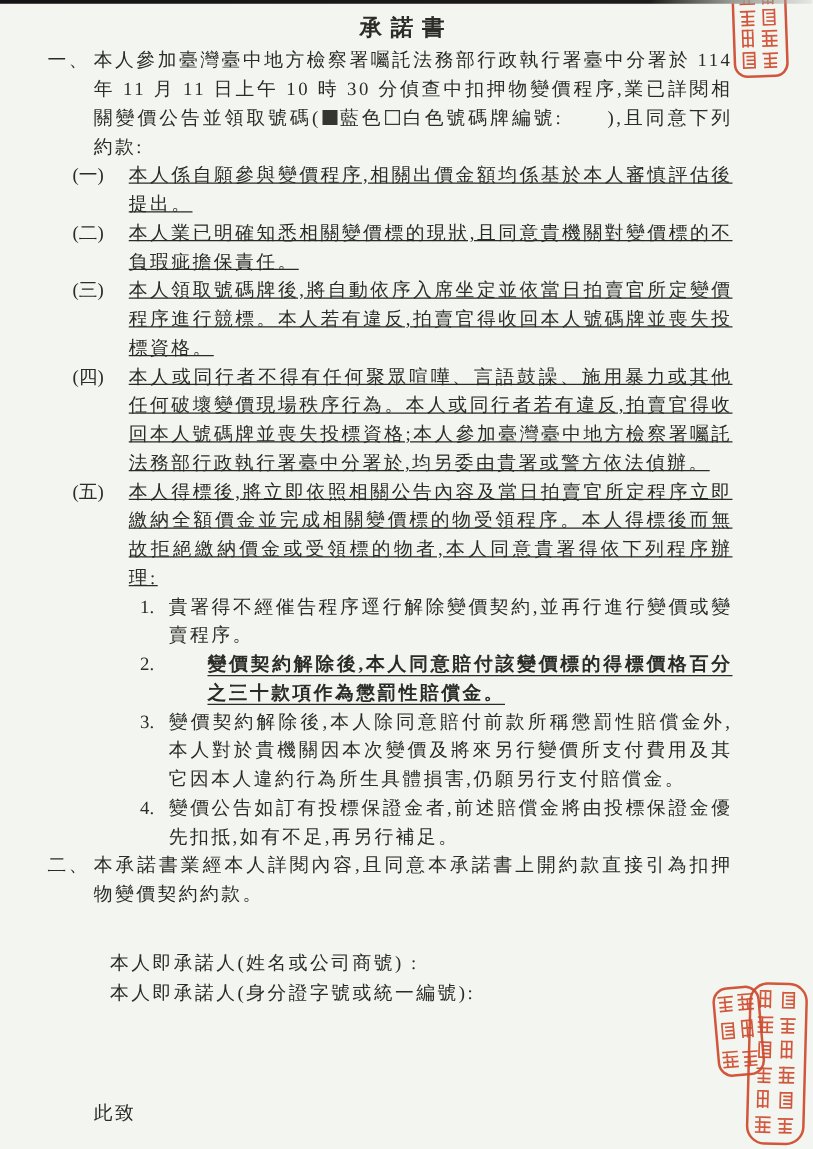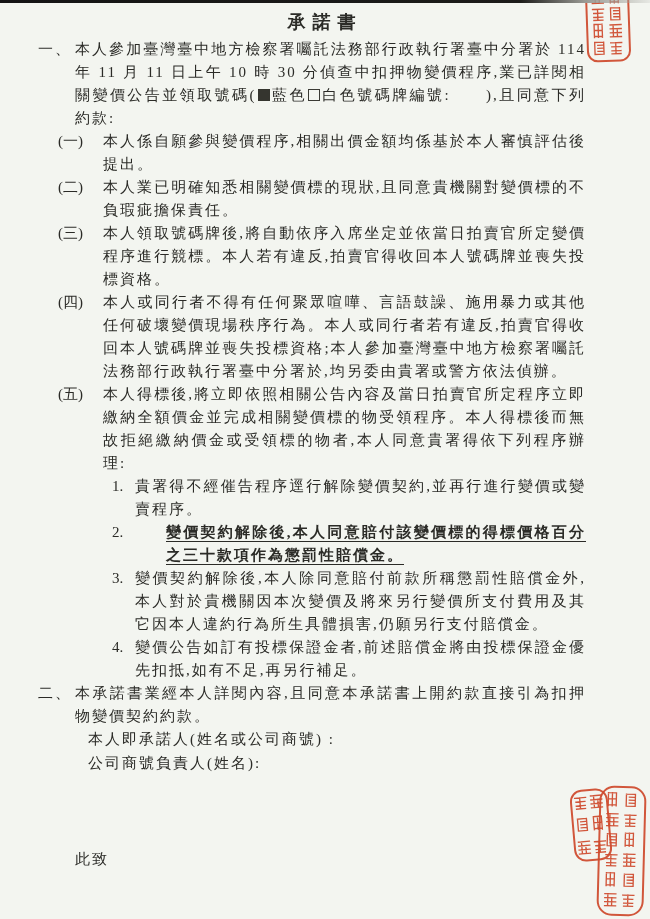--- a/index.html
+++ b/index.html
@@ -23,26 +23,26 @@
     text-align:center;font-size:18px;font-weight:bold;
     letter-spacing:7px;line-height:24px;margin:0 0 4px 26px;
   }
   .t{font-size:15px;letter-spacing:2px;line-height:23px;text-align:justify;}
   .row{display:flex;align-items:flex-start;}
   .marker{flex:0 0 auto;white-space:nowrap;}
   .lvl1 .marker{width:37px;}
   .lvl1 .body{flex:1 1 auto;}
   .clause{margin-left:20px;}
   .clause .marker{width:45px;letter-spacing:0;}
-  .clause .body{flex:1 1 auto;}
+  .clause .body{flex:1 1 auto;text-decoration:underline;}
   .sub{margin-left:74px;}
   .sub .marker{width:23px;letter-spacing:0;}
   .sub .body{flex:1 1 auto;}
   .emph .body{font-weight:bold;text-decoration:underline;text-underline-offset:4px;text-decoration-thickness:1.3px;margin-left:31px;}
-  .sig-block{margin-left:50px;}
+  .sig-block{margin-left:50px;margin-top:32px;}
   .sig-line{line-height:23.5px;}
   .closing{margin-left:37px;margin-top:73px;}
   .box{
     display:inline-block;width:12px;height:12px;vertical-align:-1px;
     margin:0 2px 0 1px;box-sizing:border-box;
   }
   .box-filled{background:#35352f;}
   .box-empty{border:1.6px solid #3a3a34;background:transparent;}
   .seal{
     position:absolute;box-sizing:border-box;
@@ -162,20 +162,20 @@
     <span class="body">變價公告如訂有投標保證金者,前述賠償金將由投標保證金優先扣抵,如有不足,再另行補足。</span>
   </div>
 
   <div class="row lvl1 t">
     <span class="marker">二、</span>
     <span class="body">本承諾書業經本人詳閱內容,且同意本承諾書上開約款直接引為扣押物變價契約約款。</span>
   </div>
 
   <div class="sig-block t">
     <div class="sig-line">本人即承諾人(姓名或公司商號) :</div>
-    <div class="sig-line">公司商號負責人(姓名):</div>
+    <div class="sig-line">本人即承諾人(身分證字號或統一編號):</div>
   </div>
 
   <div class="closing t">
     <div>此致</div>
 
   </div>
 </div>
 
 </body></html>

